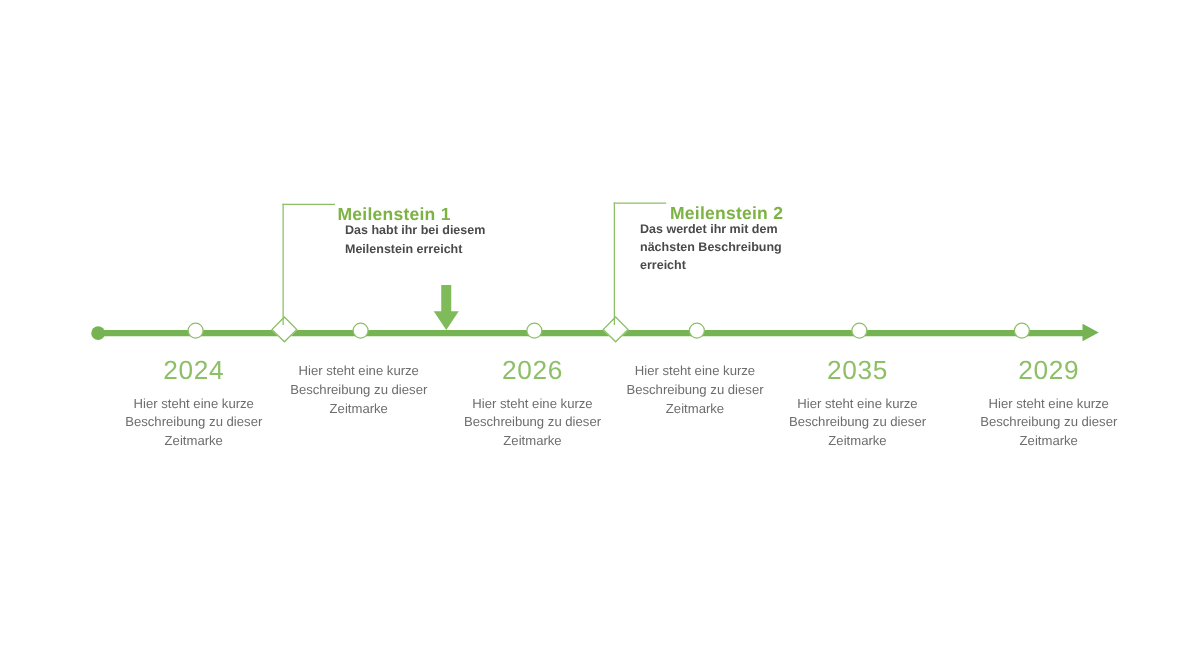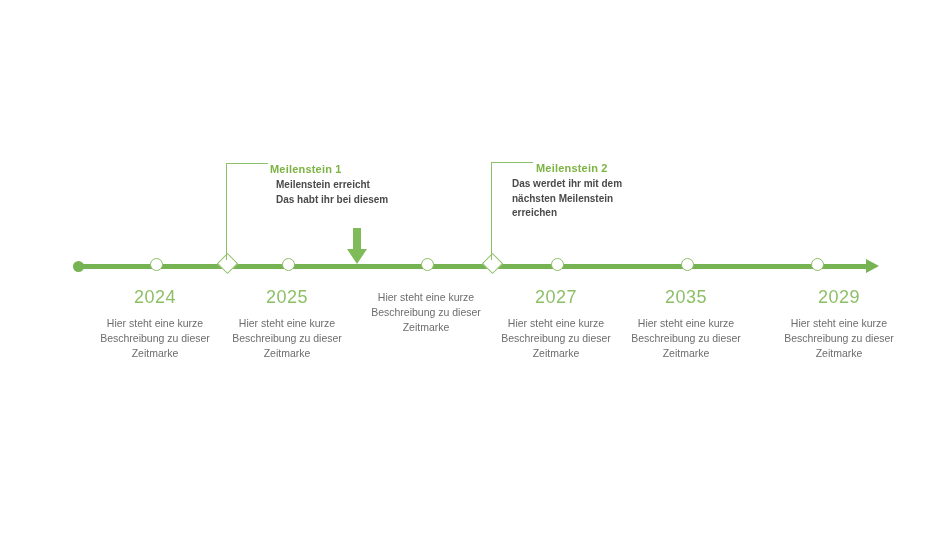--- a/index.html
+++ b/index.html
@@ -106,21 +106,21 @@
 
   
   .year-block {
     position: absolute;
     top: 284px;
     width: 160px;
     margin-left: -80px;
     text-align: center;
   }
   .year-label {
-    font-size: 18px;
+    font-size: 21px;
     color: #8cbf66;
     letter-spacing: 0.5px;
     line-height: 26px;
   }
   .year-desc {
     margin-top: 6px;
     font-size: 10.5px;
     line-height: 15px;
     color: #6d6d6d;
     text-align: center;
@@ -135,21 +135,21 @@
     width: 1.3px;
     background: #8cbf66;
   }
   .milestone .connector-h {
     position: absolute;
     height: 1.3px;
     background: #8cbf66;
   }
   .milestone-title {
     position: absolute;
-    font-size: 11px;
+    font-size: 14px;
     font-weight: bold;
     color: #7cb342;
     letter-spacing: 0.2px;
     white-space: nowrap;
   }
   .milestone-body {
     position: absolute;
     font-size: 10px;
     font-weight: bold;
     color: #4a4a4a;
@@ -184,38 +184,37 @@
   <div class="year-block" style="left:155px">
     <div class="year-label">2024</div>
     <div class="year-desc">
       <div>Hier steht eine kurze</div>
       <div>Beschreibung zu dieser</div>
       <div>Zeitmarke</div>
     </div>
   </div>
 
   <div class="year-block" style="left:287px">
-    <div class="year-label">2025</div>
     <div class="year-desc">
       <div>Hier steht eine kurze</div>
       <div>Beschreibung zu dieser</div>
       <div>Zeitmarke</div>
     </div>
   </div>
 
   <div class="year-block" style="left:426px">
+    <div class="year-label">2026</div>
     <div class="year-desc">
       <div>Hier steht eine kurze</div>
       <div>Beschreibung zu dieser</div>
       <div>Zeitmarke</div>
     </div>
   </div>
 
   <div class="year-block" style="left:556px">
-    <div class="year-label">2027</div>
     <div class="year-desc">
       <div>Hier steht eine kurze</div>
       <div>Beschreibung zu dieser</div>
       <div>Zeitmarke</div>
     </div>
   </div>
 
   <div class="year-block" style="left:686px">
     <div class="year-label">2035</div>
     <div class="year-desc">
@@ -232,29 +231,29 @@
       <div>Beschreibung zu dieser</div>
       <div>Zeitmarke</div>
     </div>
   </div>
 
   <div class="milestone">
     <div class="connector-v" style="left:226px; top:163px; height:97px;"></div>
     <div class="connector-h" style="left:226px; top:163px; width:42px;"></div>
     <div class="milestone-title" style="left:270px; top:163px;">Meilenstein 1</div>
     <div class="milestone-body" style="left:276px; top:178px;">
+      <div>Das habt ihr bei diesem</div>
       <div>Meilenstein erreicht</div>
-      <div>Das habt ihr bei diesem</div>
     </div>
   </div>
 
   <div class="milestone">
     <div class="connector-v" style="left:491px; top:162px; height:98px;"></div>
     <div class="connector-h" style="left:491px; top:162px; width:42px;"></div>
     <div class="milestone-title" style="left:536px; top:162px;text-align:right;">Meilenstein 2</div>
     <div class="milestone-body" style="left:512px; top:177px;">
       <div>Das werdet ihr mit dem</div>
-      <div>nächsten Meilenstein</div>
-      <div>erreichen</div>
+      <div>nächsten Beschreibung</div>
+      <div>erreicht</div>
     </div>
   </div>
 
 </div>
 
 </body></html>

